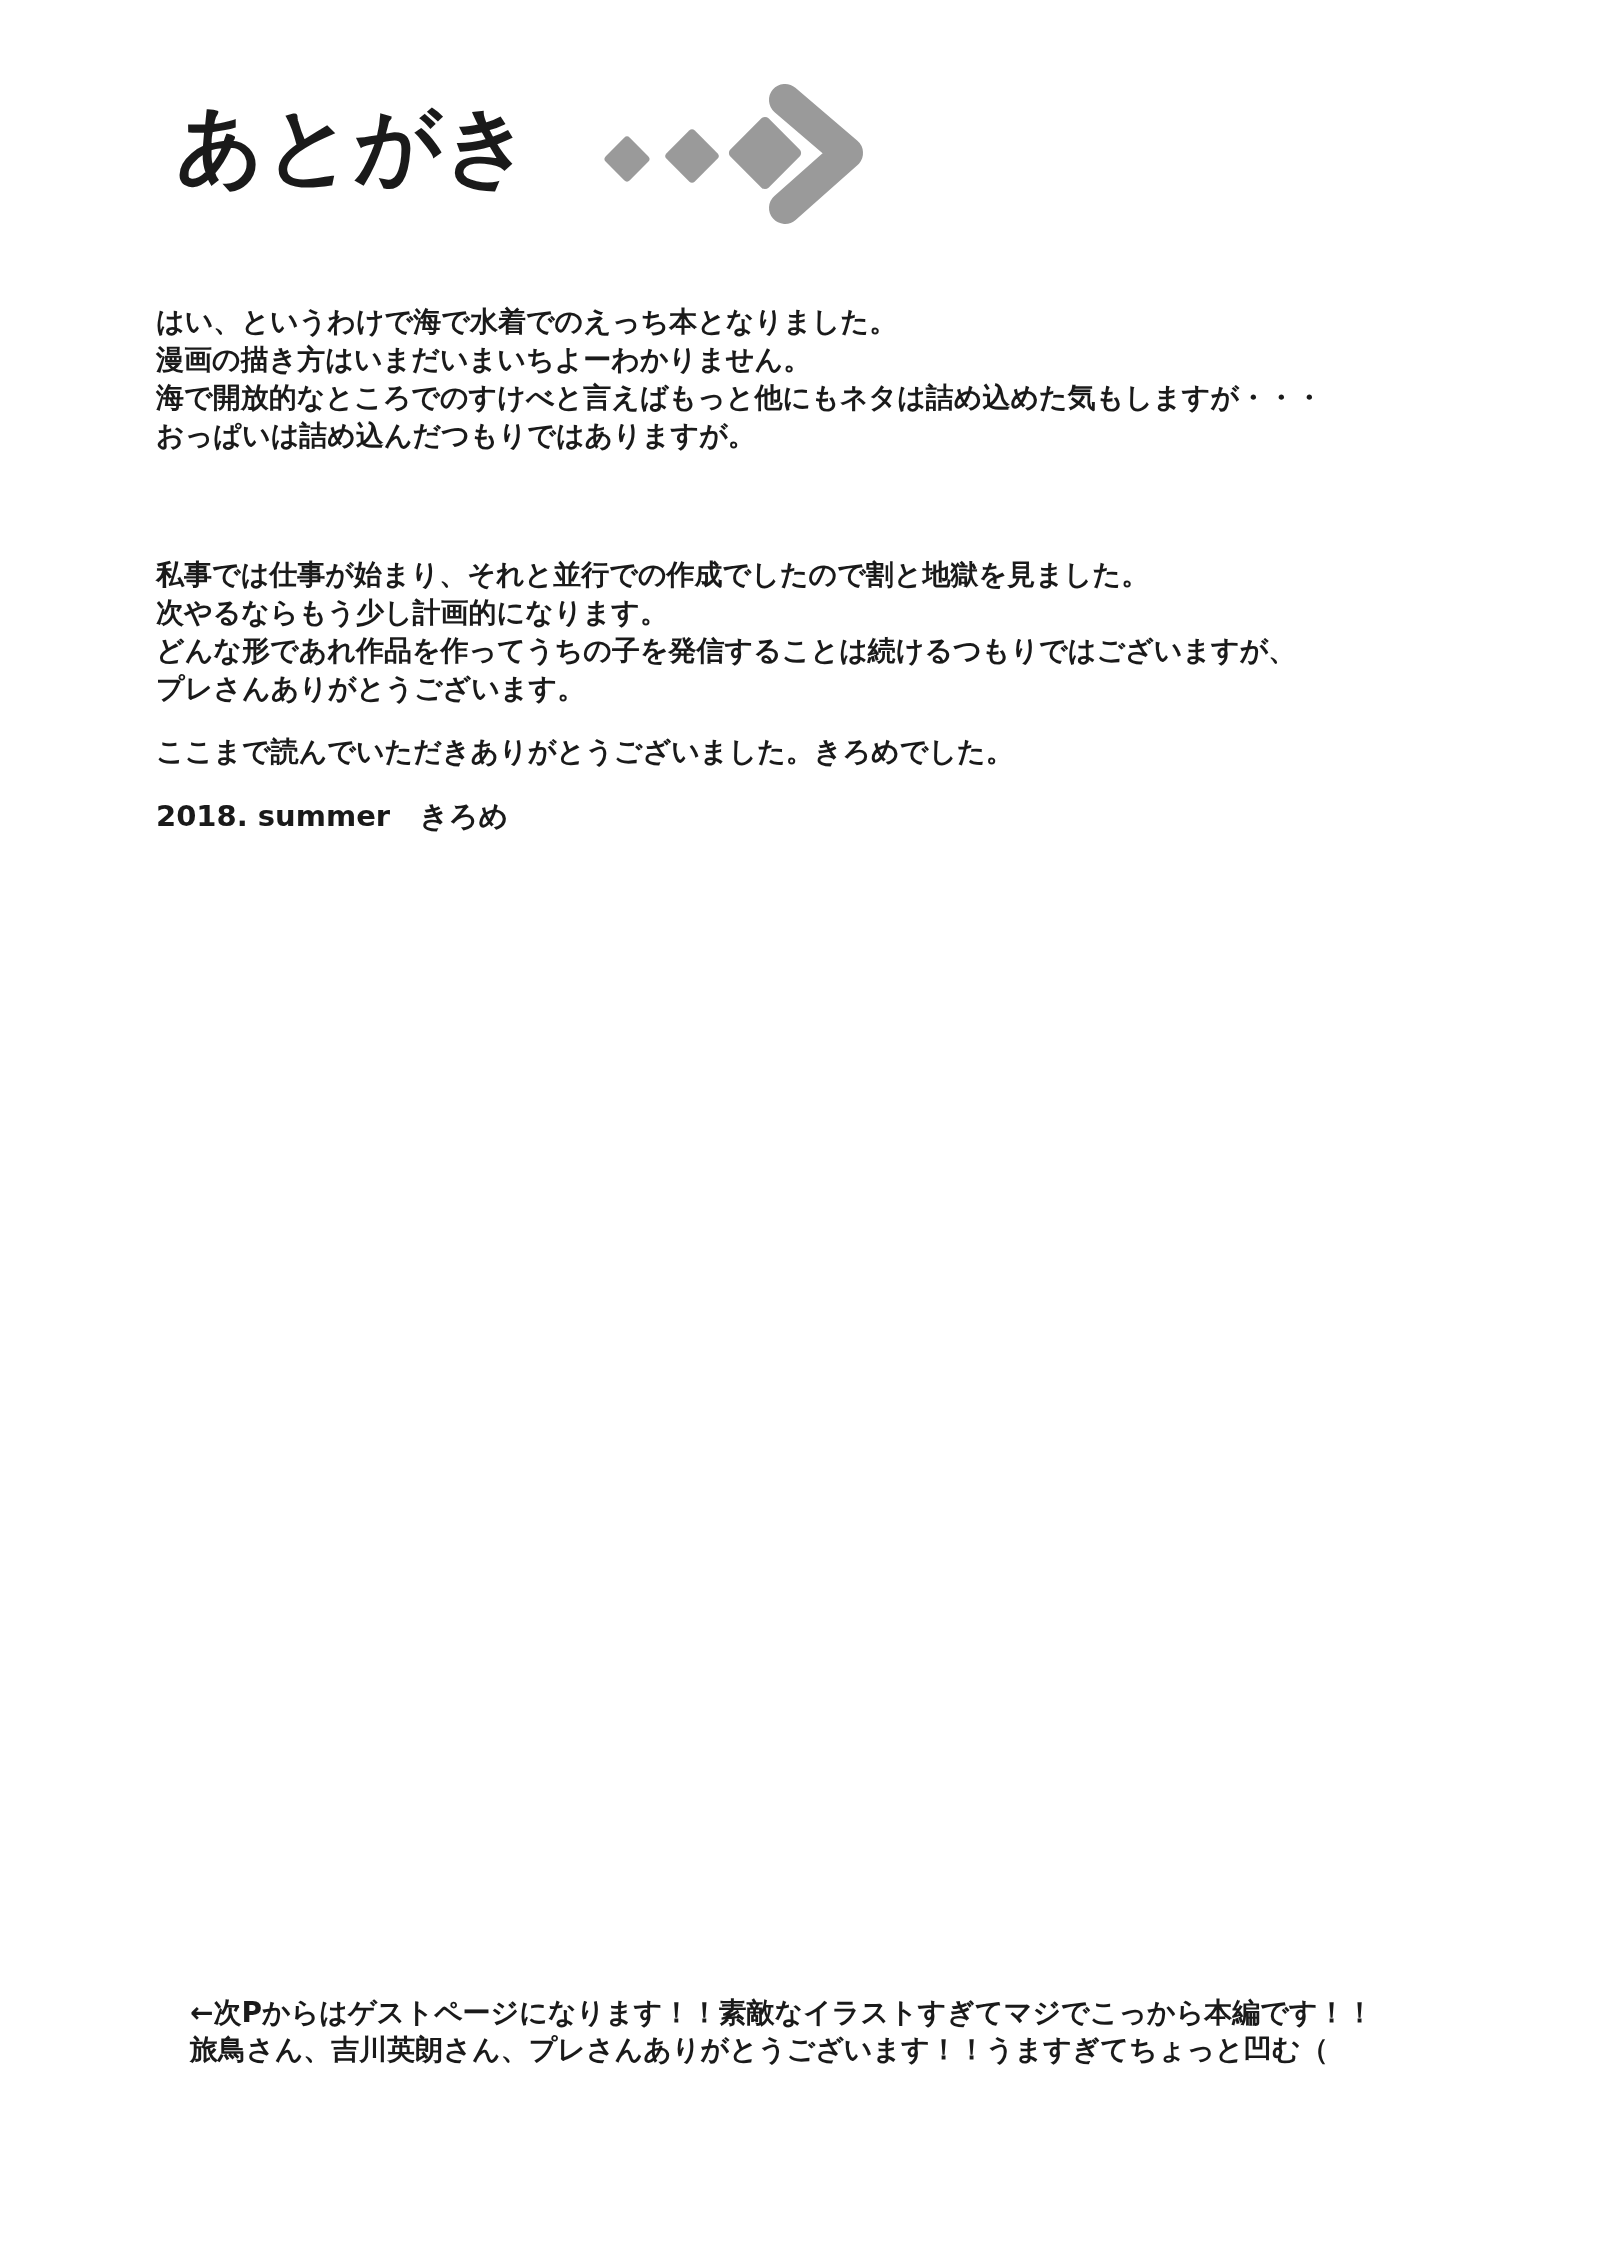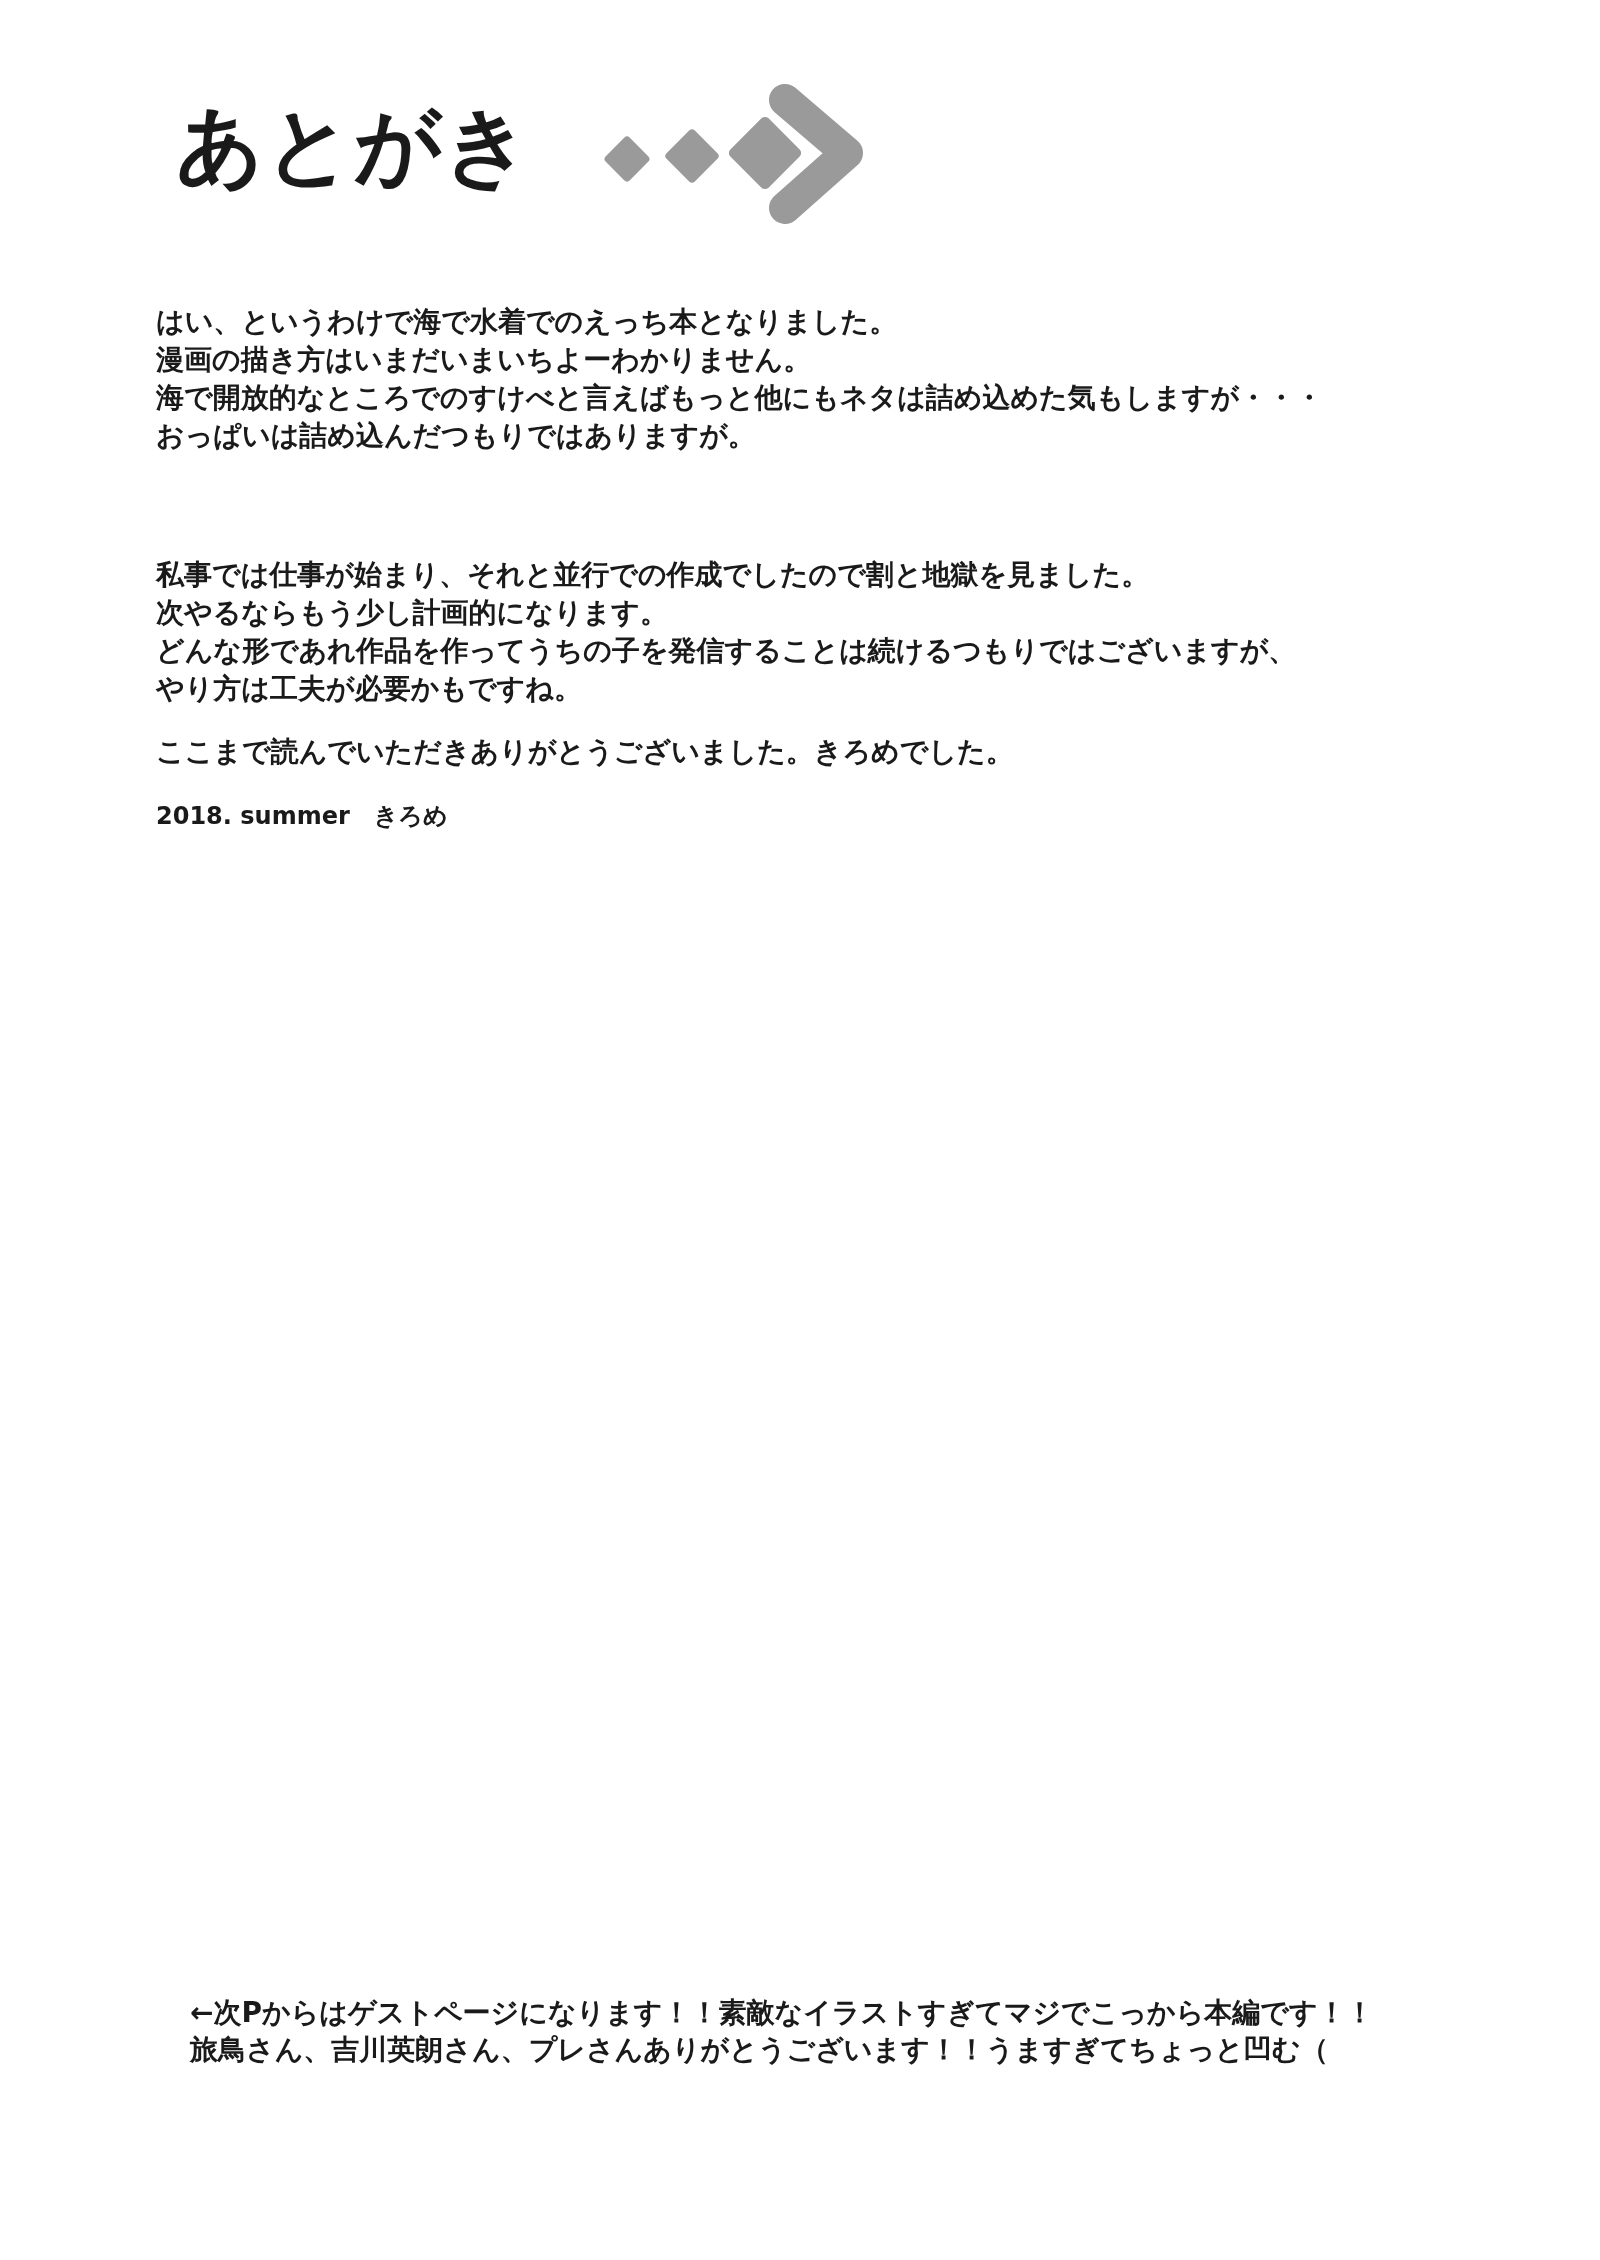--- a/index.html
+++ b/index.html
@@ -43,21 +43,21 @@
     font-family: "DejaVu Serif", "Liberation Serif", serif;
     white-space: nowrap;
   }
   .block-p1 { top: 303px; }
   .block-p2 { top: 556px; }
   .block-closing { top: 733px; }
   .block-signature {
     top: 797px;
     font-family: "DejaVu Sans", "Liberation Sans", sans-serif;
     font-weight: 600;
-    font-size: 24px;
+    font-size: 29px;
   }
   .footer {
     position: absolute;
     left: 190px;
     top: 1994px;
     font-size: 28px;
     line-height: 37px;
     font-weight: 700;
     font-family: "DejaVu Sans", "Liberation Sans", sans-serif;
     white-space: nowrap;
@@ -82,21 +82,21 @@
     <span class="line">はい、というわけで海で水着でのえっち本となりました。</span>
     <span class="line">漫画の描き方はいまだいまいちよーわかりません。</span>
     <span class="line">海で開放的なところでのすけべと言えばもっと他にもネタは詰め込めた気もしますが・・・</span>
     <span class="line">おっぱいは詰め込んだつもりではありますが。</span>
   </div>
 
   <div class="textblock block-p2">
     <span class="line">私事では仕事が始まり、それと並行での作成でしたので割と地獄を見ました。</span>
     <span class="line">次やるならもう少し計画的になります。</span>
     <span class="line">どんな形であれ作品を作ってうちの子を発信することは続けるつもりではございますが、</span>
-    <span class="line">やり方は工夫が必要かもですね。</span>
+    <span class="line">プレさんありがとうございます。</span>
   </div>
 
   <div class="textblock block-closing">ここまで読んでいただきありがとうございました。きろめでした。</div>
 
   <div class="textblock block-signature">2018. summer　きろめ</div>
 
   <div class="footer">
     <span class="line">←次Pからはゲストページになります！！素敵なイラストすぎてマジでこっから本編です！！</span>
     <span class="line">旅鳥さん、吉川英朗さん、プレさんありがとうございます！！うますぎてちょっと凹む（</span>
   </div>

